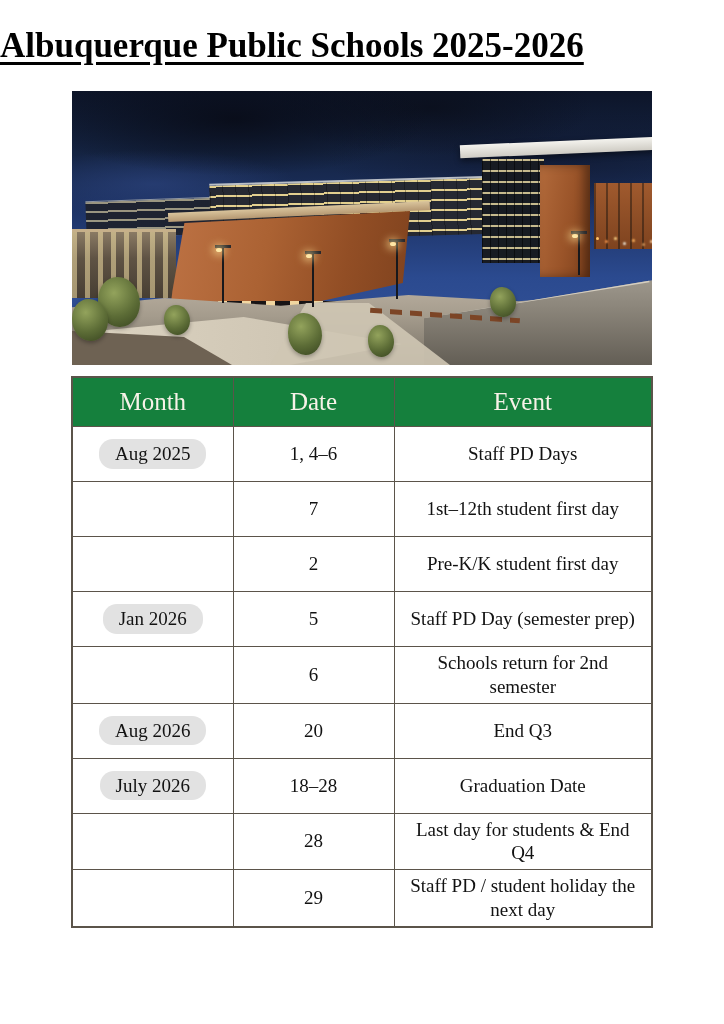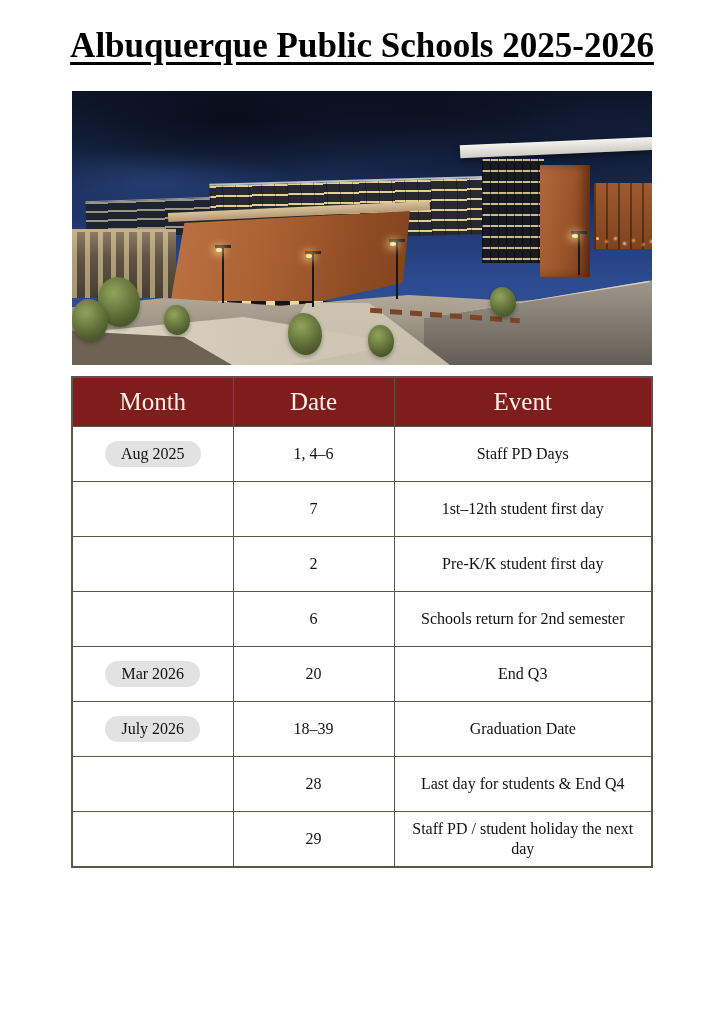--- a/index.html
+++ b/index.html
@@ -2,21 +2,21 @@
 <html><head>
 <meta charset="utf-8">
 <style>
   html,body{margin:0;padding:0;}
   body{
     width:724px;height:1024px;background:#ffffff;overflow:hidden;
     font-family:"Liberation Serif",serif;color:#111;
   }
   
   .title{
-    text-align:center;margin:26px 0 8px 0;
+    text-align:left;margin:26px 0 8px 0;
     font-family:"Liberation Serif",serif;
     font-size:35px;font-weight:700;color:#000;
     text-decoration:underline;
     text-decoration-thickness:3px;
     text-underline-offset:5px;
   }
   
   .photo{
     position:relative;width:580px;height:274px;margin:25px auto 0;
     overflow:hidden;background:#1c2c55;
@@ -141,26 +141,26 @@
   .l1{left:150px;top:154px;height:58px;}
   .l2{left:240px;top:160px;height:56px;}
   .l3{left:324px;top:148px;height:60px;}
   .l4{left:506px;top:140px;height:44px;}
   
   .cal{
     width:580px;margin:11px auto 0;border-collapse:collapse;table-layout:fixed;
     border:2px solid #5b544a;font-family:"Liberation Serif",serif;
   }
   .cal th{
-    background:#7f1d1d;color:#f7f2e8;font-weight:400;font-size:25px;
+    background:#15803d;color:#f7f2e8;font-weight:400;font-size:25px;
     height:46px;border:1px solid #5b544a;text-align:center;vertical-align:middle;
   }
   .cal td{
     border:1px solid #5b544a;text-align:center;vertical-align:middle;
-    height:46px;padding:4px 14px;font-size:16px;line-height:1.25;color:#121212;
+    height:46px;padding:4px 14px;font-size:19px;line-height:1.25;color:#121212;
   }
   .pill{
     display:inline-block;background:#e2e2e2;border-radius:14px;padding:3px 16px;
   }
   .pill:empty{display:none;}
 </style>
 </head>
 <body>
 
 <div>
@@ -221,32 +221,37 @@
         <td></td>
         <td>7</td>
         <td>1st–12th student first day</td>
       </tr>
       <tr>
         <td></td>
         <td>2</td>
         <td>Pre-K/K student first day</td>
       </tr>
       <tr>
+        <td><span class="pill">Jan 2026</span></td>
+        <td>5</td>
+        <td>Staff PD Day (semester prep)</td>
+      </tr>
+      <tr>
         <td></td>
         <td>6</td>
         <td>Schools return for 2nd semester</td>
       </tr>
       <tr>
-        <td><span class="pill">Mar 2026</span></td>
+        <td><span class="pill">Aug 2026</span></td>
         <td>20</td>
         <td>End Q3</td>
       </tr>
       <tr>
         <td><span class="pill">July 2026</span></td>
-        <td>18–39</td>
+        <td>18–28</td>
         <td>Graduation Date</td>
       </tr>
       <tr>
         <td></td>
         <td>28</td>
         <td>Last day for students &amp; End Q4</td>
       </tr>
       <tr>
         <td></td>
         <td>29</td>

